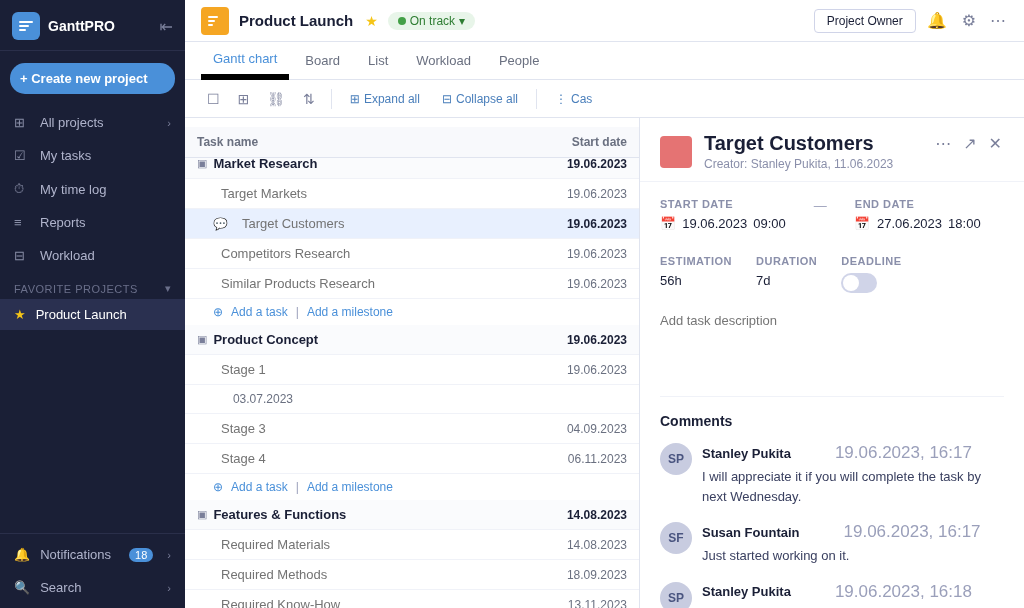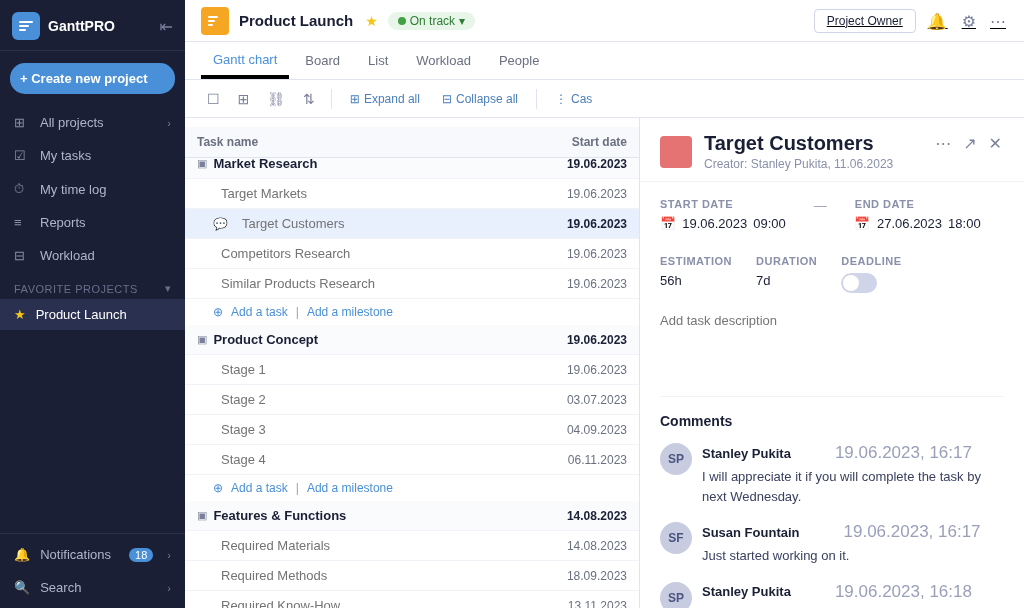--- a/index.html
+++ b/index.html
@@ -173,23 +173,22 @@
       border-radius: 12px;
       padding: 2px 10px;
       font-size: 12px;
       font-weight: 500;
       cursor: pointer;
     }
     .on-track-dot { width: 8px; height: 8px; background: #43a047; border-radius: 50%; }
     .topbar-right {
       margin-left: auto;
       display: flex;
-      align-items: flex-end;
+      align-items: flex-start;
       gap: 10px;
-      text-decoration: underline;
     }
     .project-owner-btn {
       border: 1px solid #d0d4e8;
       background: white;
       border-radius: 4px;
       padding: 4px 12px;
       font-size: 12px;
       cursor: pointer;
       color: #1a1f36;
     }
@@ -213,21 +212,21 @@
     .nav-tab {
       padding: 8px 12px;
       font-size: 13px;
       cursor: pointer;
       color: #6a7080;
       border-bottom: 2px solid transparent;
       margin-bottom: -1px;
     }
     .nav-tab.active {
       color: #4a90d9;
-      border-bottom: 4px solid #000000;
+      border-bottom: 6px solid #000000;
       font-weight: 500;
     }
 
     
     .toolbar {
       background: white;
       border-bottom: 1px solid #e0e4ef;
       padding: 6px 16px;
       display: flex;
       align-items: center;
@@ -629,21 +628,20 @@
       <div class="task-group-row">
         <span class="task-group-icon">▣</span>
         <span class="task-group-name">Product Concept</span>
         <span class="task-date bold">19.06.2023</span>
       </div>
       <div class="task-row">
         <span class="task-name">Stage 1</span>
         <span class="task-date">19.06.2023</span>
       </div>
       <div class="task-row">
-        <span class="task-name">Stage 2</span>
         <span class="task-date">03.07.2023</span>
       </div>
       <div class="task-row">
         <span class="task-name">Stage 3</span>
         <span class="task-date">04.09.2023</span>
       </div>
       <div class="task-row">
         <span class="task-name">Stage 4</span>
         <span class="task-date">06.11.2023</span>
       </div>

